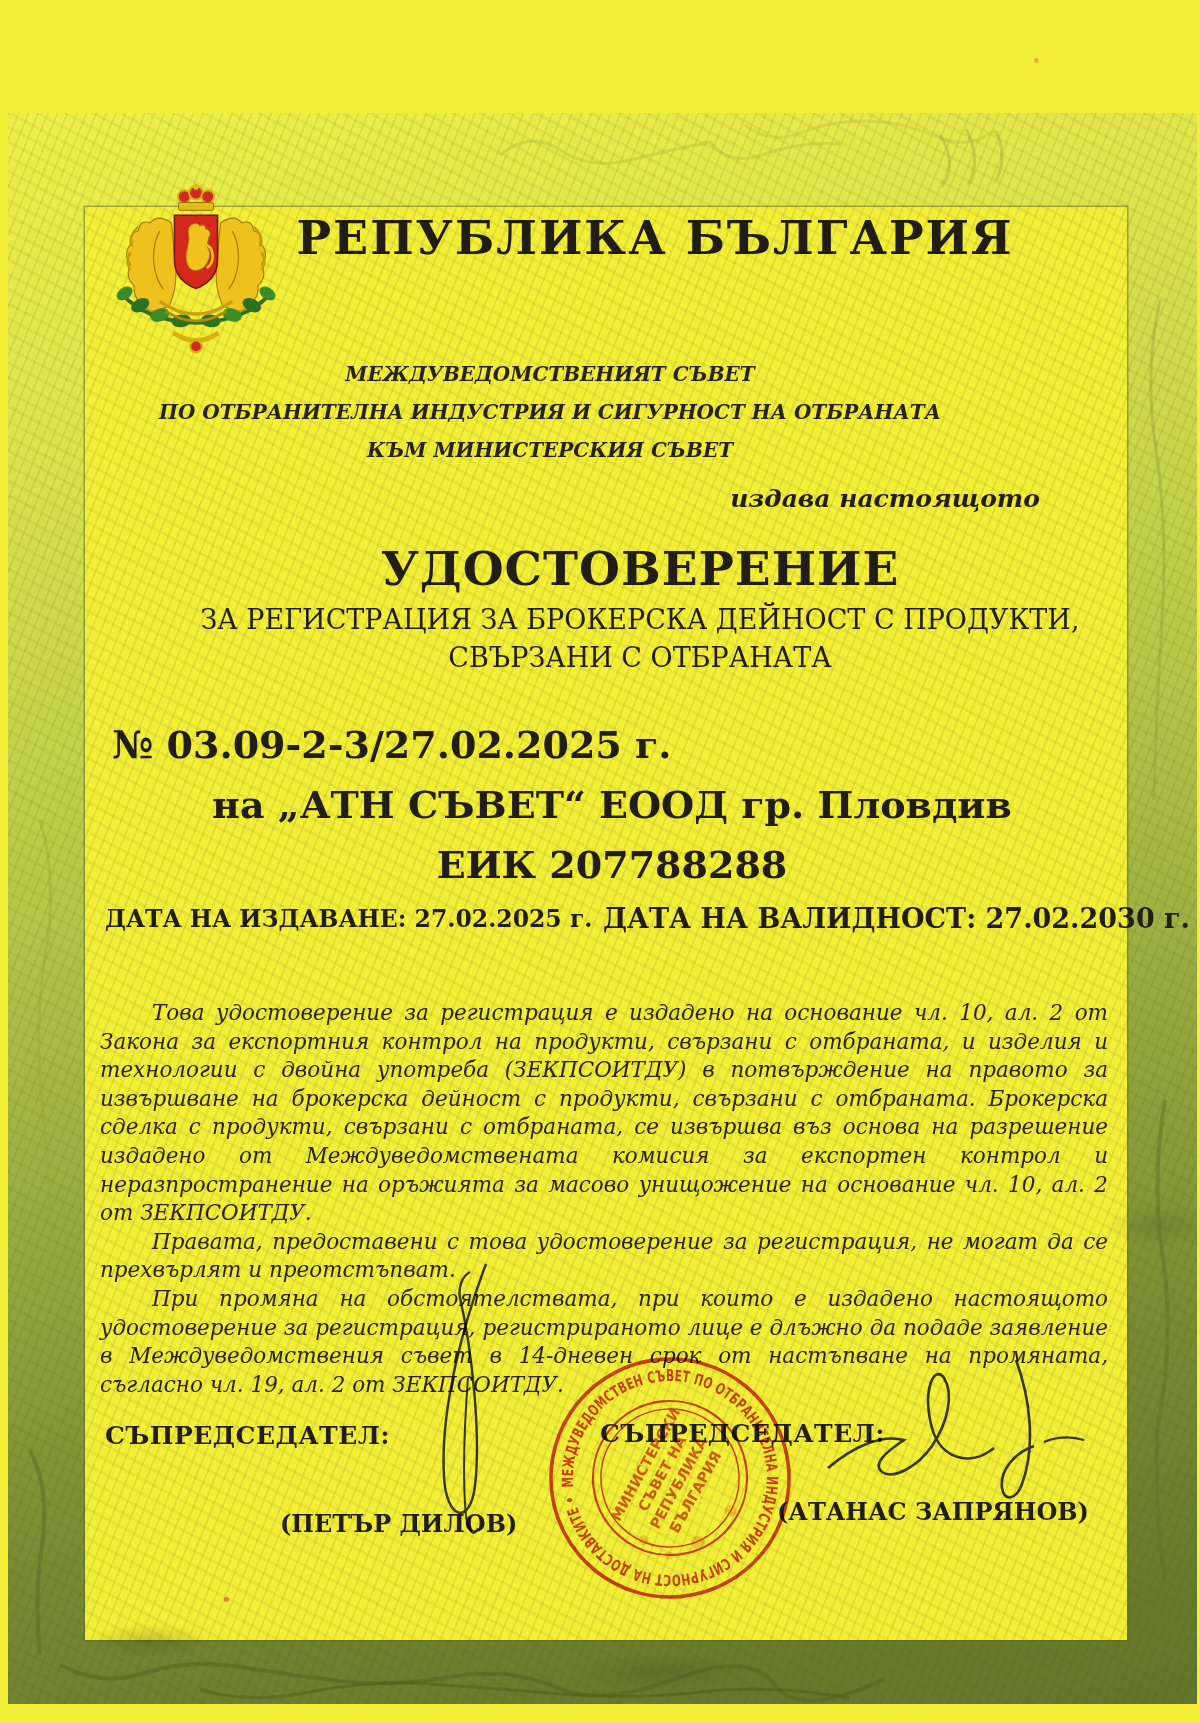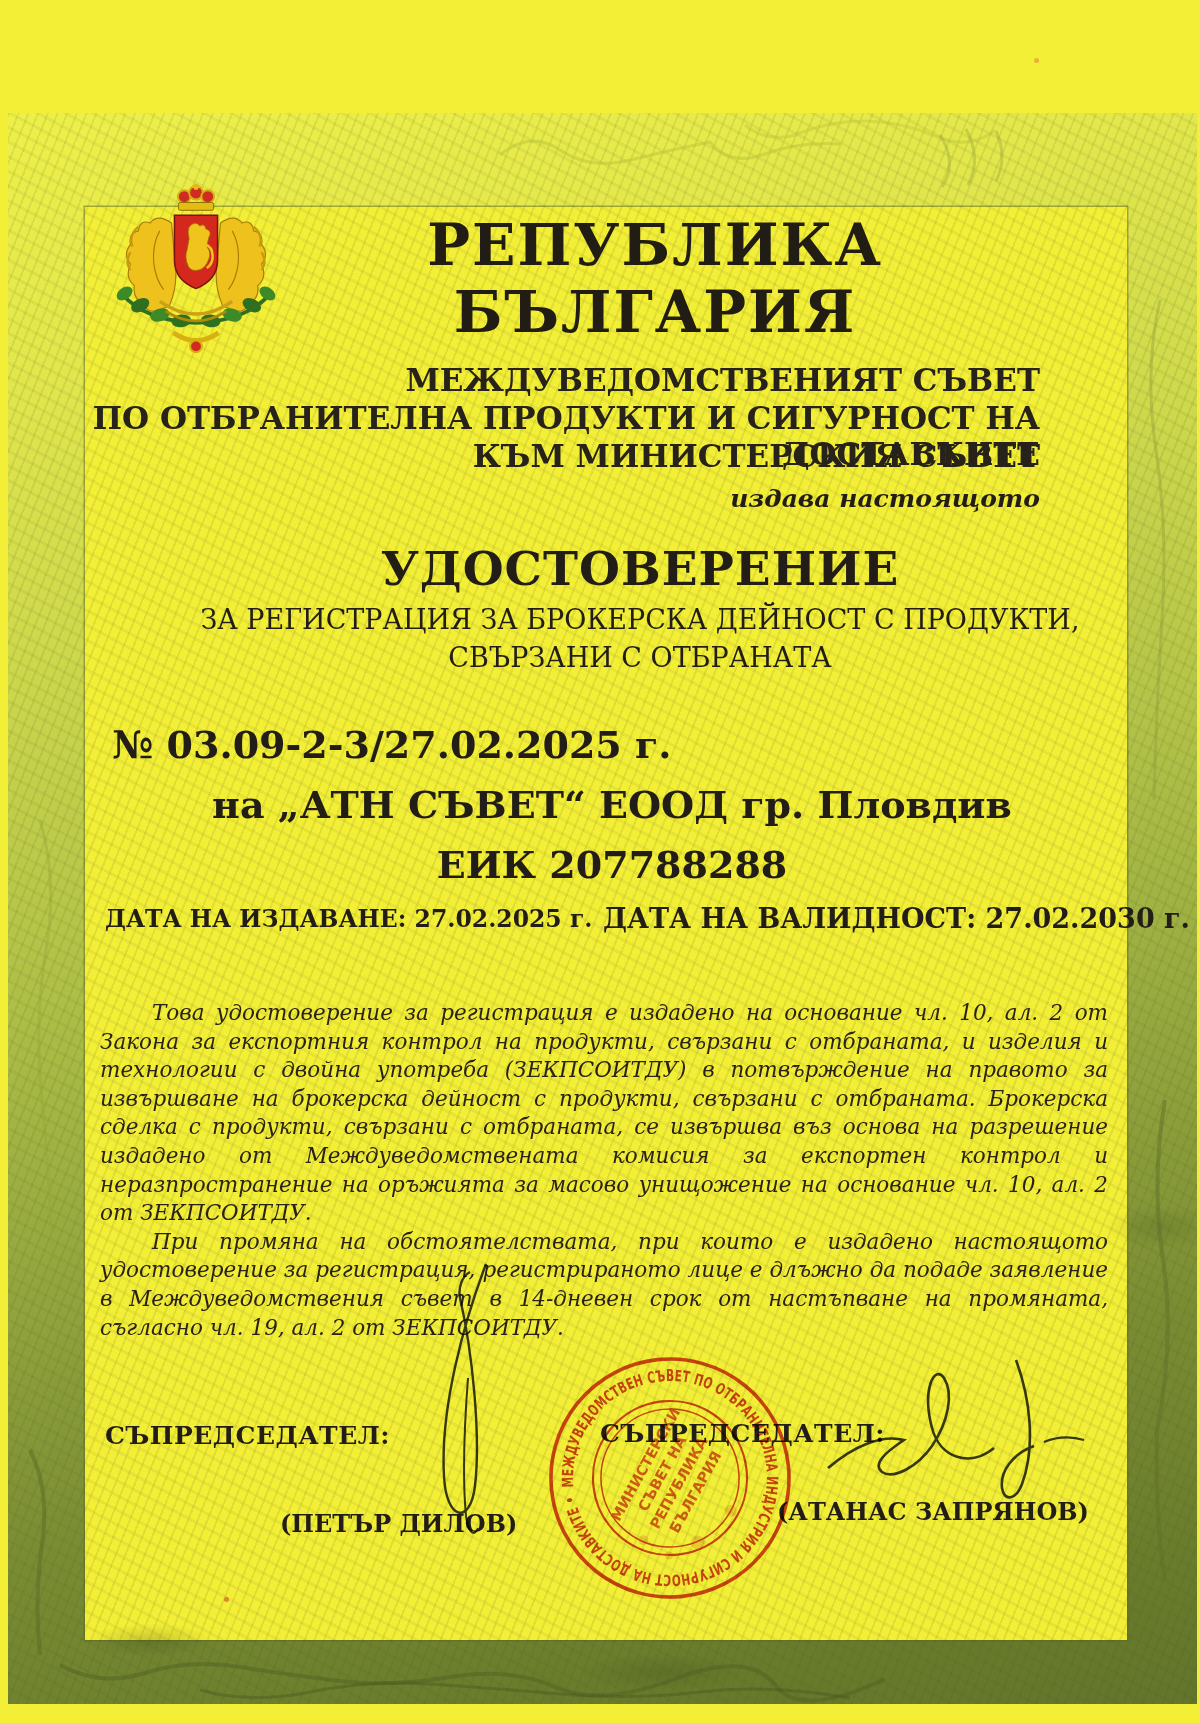--- a/index.html
+++ b/index.html
@@ -27,24 +27,24 @@
       radial-gradient(ellipse 80px 30px at 97% 70%, rgba(50,65,20,.18), transparent 70%);
   }
   .frame-hole{
     position:absolute;left:77px;top:94px;right:70px;bottom:64px;
     background:#f3ee36;
     box-shadow:0 0 0 1.5px rgba(92,104,32,.5);
   }
   
   .country-title{
     left:230px;top:211px;width:850px;text-align:center;
-    font-size:57px;font-weight:bold;letter-spacing:2px;color:#211d15;
-  }
-  .issuer{left:60px;width:980px;text-align:right;
-    font-size:31px;font-weight:bold;color:#27221a;}
+    font-size:46px;font-weight:bold;letter-spacing:2px;color:#211d15;
+  }
+  .issuer{left:60px;width:980px;text-align:center;
+    font-size:20px;font-weight:bold;font-style:italic;color:#27221a;}
   .issuer-1{top:362px;} .issuer-2{top:400px;} .issuer-3{top:438px;}
   .issues-text{left:60px;top:484px;width:980px;text-align:right;
     font-size:25px;font-weight:600;font-style:italic;}
   .doc-title{left:140px;top:541px;width:1000px;text-align:center;
     font-size:47px;font-weight:bold;letter-spacing:1px;}
   .doc-sub{left:140px;width:1000px;text-align:center;font-size:27px;font-weight:normal;}
   .doc-sub-1{top:604px;} .doc-sub-2{top:642px;}
   .reg-number{left:112px;top:722px;width:1000px;font-size:38px;font-weight:bold;}
   .company-line{left:112px;top:782px;width:1000px;text-align:center;font-size:38px;font-weight:bold;}
   .eik-line{left:112px;top:842px;width:1000px;text-align:center;font-size:38px;font-weight:bold;}
@@ -126,41 +126,42 @@
     <ellipse cx="110" cy="140" rx="10" ry="6.5" fill="#2f7020" transform="rotate(8 110 140)"></ellipse>
     <path d="M58,120 q37,26 74,0" fill="none" stroke="#caa017" stroke-width="3.4"></path>
     <path d="M64,130 q31,20 62,0" fill="none" stroke="#b28a08" stroke-width="2.6"></path>
     <path d="M72,152 q23,16 46,0" fill="none" stroke="#d8b012" stroke-width="5"></path>
     <circle cx="95" cy="166" r="6" fill="#cf2b20" stroke="#d8ae12" stroke-width="2"></circle>
   </g>
 </svg>
 
 <div class="abs country-title">РЕПУБЛИКА БЪЛГАРИЯ</div>
 <div class="abs issuer issuer-1">МЕЖДУВЕДОМСТВЕНИЯТ СЪВЕТ</div>
-<div class="abs issuer issuer-2">ПО ОТБРАНИТЕЛНА ПРОДУКТИ И СИГУРНОСТ НА ДОСТАВКИТЕ</div>
+<div class="abs issuer issuer-2">ПО ОТБРАНИТЕЛНА ИНДУСТРИЯ И СИГУРНОСТ НА ОТБРАНАТА</div>
 <div class="abs issuer issuer-3">КЪМ МИНИСТЕРСКИЯ СЪВЕТ</div>
 <div class="abs issues-text">издава настоящото</div>
 <div class="abs doc-title">УДОСТОВЕРЕНИЕ</div>
 <div class="abs doc-sub doc-sub-1">ЗА РЕГИСТРАЦИЯ ЗА БРОКЕРСКА ДЕЙНОСТ С ПРОДУКТИ,</div>
 <div class="abs doc-sub doc-sub-2">СВЪРЗАНИ С ОТБРАНАТА</div>
 <div class="abs reg-number">№ 03.09-2-3/27.02.2025 г.</div>
 <div class="abs company-line">на „АТН СЪВЕТ“ ЕООД гр. Пловдив</div>
 <div class="abs eik-line">ЕИК 207788288</div>
 
 <div class="abs date-left">
   <span>ДАТА НА ИЗДАВАНЕ:</span>
   <span>27.02.2025 г.</span>
 </div>
 <div class="abs date-right">
   <span>ДАТА НА ВАЛИДНОСТ:</span>
   <span>27.02.2030 г.</span>
 </div>
 
 <div class="abs body-text">
   <p>Това удостоверение за регистрация е издадено на основание чл. 10, ал. 2  от Закона за експортния контрол на продукти, свързани с отбраната, и изделия и технологии с двойна употреба (ЗЕКПСОИТДУ) в потвърждение на правото за извършване на брокерска дейност с продукти, свързани с отбраната. Брокерска сделка с продукти, свързани с отбраната, се извършва въз основа на разрешение издадено от Междуведомствената комисия за експортен контрол и неразпространение на оръжията за масово унищожение на основание чл. 10, ал. 2 от ЗЕКПСОИТДУ.</p>
+  <p>Правата, предоставени с това удостоверение за регистрация, не могат да се прехвърлят и преотстъпват.</p>
   <p>При промяна на обстоятелствата, при които е издадено настоящото удостоверение за регистрация, регистрираното лице е длъжно да подаде заявление в Междуведомствения съвет в 14-дневен срок от настъпване на промяната, съгласно чл. 19, ал. 2 от ЗЕКПСОИТДУ.</p>
 </div>
 
 <div class="abs cochair cochair-left">СЪПРЕДСЕДАТЕЛ:</div>
 <div class="abs cochair cochair-right">СЪПРЕДСЕДАТЕЛ:</div>
 <div class="abs signer-name signer-left">(ПЕТЪР ДИЛОВ)</div>
 <div class="abs signer-name signer-right">(АТАНАС ЗАПРЯНОВ)</div>
 
 <svg class="abs sig" style="left:418px;top:1258px;" width="120" height="292" viewBox="0 0 120 292" fill="none">
   <path d="M68,6 C 46,64 22,150 26,218 C 28,262 52,268 57,228 C 63,176 54,92 42,40 C 40,30 44,18 52,14" stroke="#3a3d49" stroke-width="2.4"></path>

